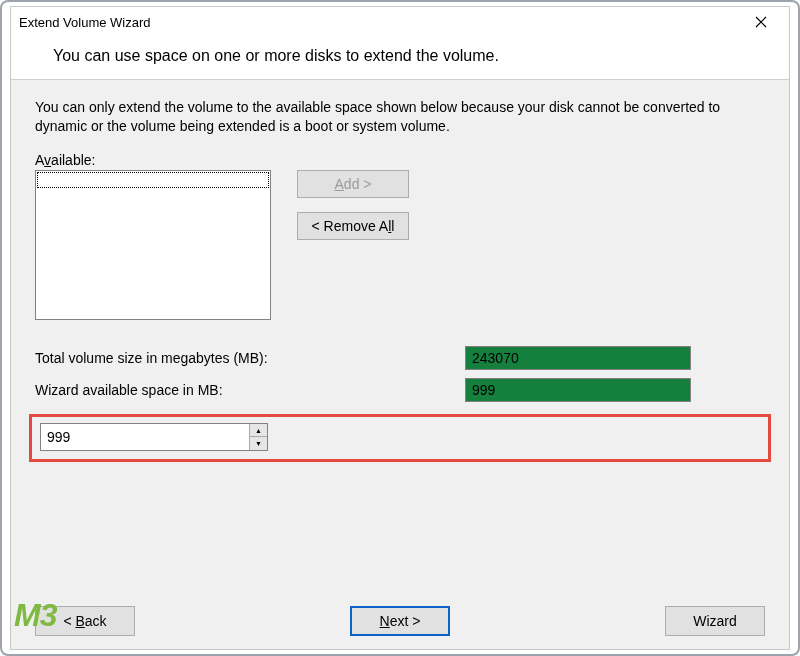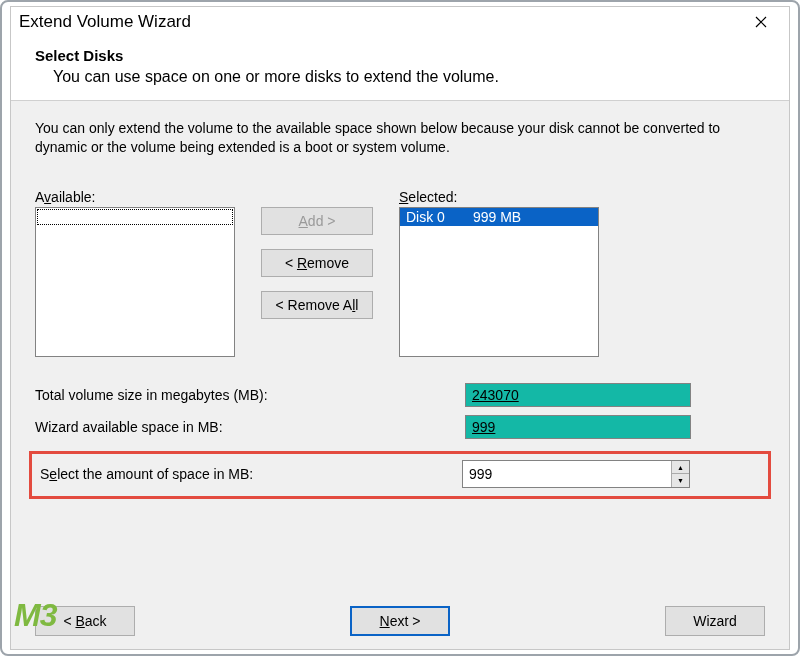--- a/index.html
+++ b/index.html
@@ -30,21 +30,21 @@
     border: 1px solid #c7c7c7;
     display: flex;
     flex-direction: column;
   }
   .titlebar {
     height: 30px;
     background: #fff;
     display: flex;
     align-items: center;
     padding: 0 8px;
-    font-size: 17px;
+    font-size: 13px;
     position: relative;
   }
   .titlebar .title { flex: 1; }
   .close-btn {
     width: 40px;
     height: 28px;
     display: flex;
     align-items: center;
     justify-content: center;
     font-size: 14px;
@@ -65,30 +65,30 @@
     padding-left: 18px;
   }
   .content {
     flex: 1;
     background: #f0f0f0;
     padding: 18px 24px;
     position: relative;
     font-size: 14px;
   }
   .info-text {
-    margin-bottom: 32px;
+    margin-bottom: 16px;
     line-height: 1.35;
   }
   .lists-row {
     display: flex;
     gap: 14px;
     margin-bottom: 26px;
   }
   .list-col {
-    width: 200px;
+    width: 236px;
   }
   .list-label {
     margin-bottom: 2px;
   }
   .listbox {
     height: 150px;
     background: #fff;
     border: 1px solid #828282;
     overflow: hidden;
   }
@@ -134,27 +134,26 @@
   .field-row {
     display: flex;
     align-items: center;
   }
   .field-row .flabel {
     flex: 0 0 430px;
   }
   .ro-box {
     width: 226px;
     height: 24px;
-    background: #14b8a6;
+    background: #15803d;
     border: 1px solid #828282;
     padding: 0 6px;
     font-size: 14px;
     display: flex;
     align-items: center;
-    text-decoration: underline;
   }
   .spin-wrap {
     width: 228px;
     height: 28px;
     display: flex;
     background: #fff;
     border: 1px solid #828282;
   }
   .spin-wrap input {
     flex: 1;
@@ -231,70 +230,58 @@
     <div class="titlebar">
       <div class="title">Extend Volume Wizard</div>
       <div class="close-btn">
         <svg width="12" height="12" viewBox="0 0 12 12">
             <path d="M1 1 L11 11 M11 1 L1 11" stroke="#000" stroke-width="1.2" fill="none"></path>
           </svg>
       </div>
     </div>
 
     <div class="header-area">
-      <div class="header-title">Select Disks</div>
       <div class="header-desc">You can use space on one or more disks to extend the volume.</div>
     </div>
 
     <div class="content">
 
       <div class="info-text">You can only extend the volume to the available space shown below because your disk cannot be converted to dynamic or the volume being extended is a boot or system volume.</div>
 
       <div class="lists-row">
 
         <div class="list-col">
           <div class="list-label">A<span class="und">v</span>ailable:</div>
           <div class="listbox available">
             <div class="row0"></div>
           </div>
         </div>
 
         <div class="middle-col">
           <button class="win" disabled=""><span class="und">A</span>dd &gt;</button>
-          <button class="win">&lt; <span class="und">R</span>emove</button>
           <button class="win">&lt; Remove A<span class="und">l</span>l</button>
         </div>
 
-        <div class="list-col">
-          <div class="list-label"><span class="und">S</span>elected:</div>
-          <div class="listbox">
-            <div class="item-selected">
-              <span class="diskname">Disk 0</span>
-              <span>999 MB</span>
-            </div>
-          </div>
-        </div>
 
       </div>
 
       <div class="fields">
 
         <div class="field-row">
           <div class="flabel">Total volume size in megabytes (MB):</div>
           <div class="ro-box">243070</div>
         </div>
 
         <div class="field-row">
           <div class="flabel">Wizard available space in MB:</div>
           <div class="ro-box">999</div>
         </div>
 
         <div class="highlight-box">
           <div class="field-row">
-            <div class="flabel" style="flex-basis:422px;">S<span class="und">e</span>lect the amount of space in MB:</div>
             <div class="spin-wrap">
               <input type="text" value="999" style="">
               <div class="spin-btns">
                 <div class="sb">▲</div>
                 <div class="sb">▼</div>
               </div>
             </div>
           </div>
         </div>
 

